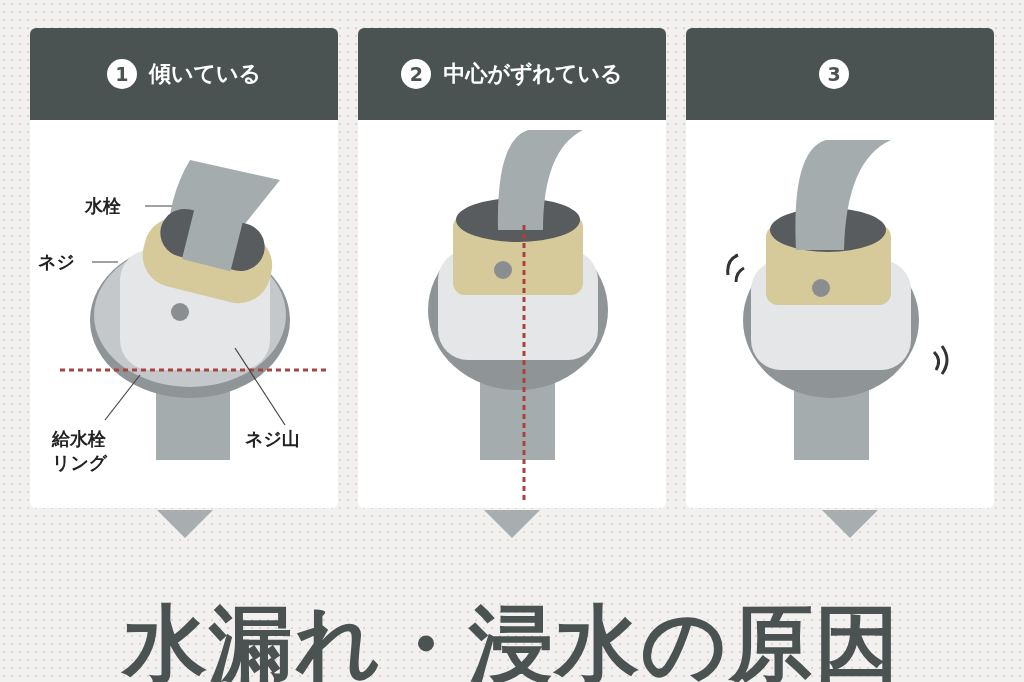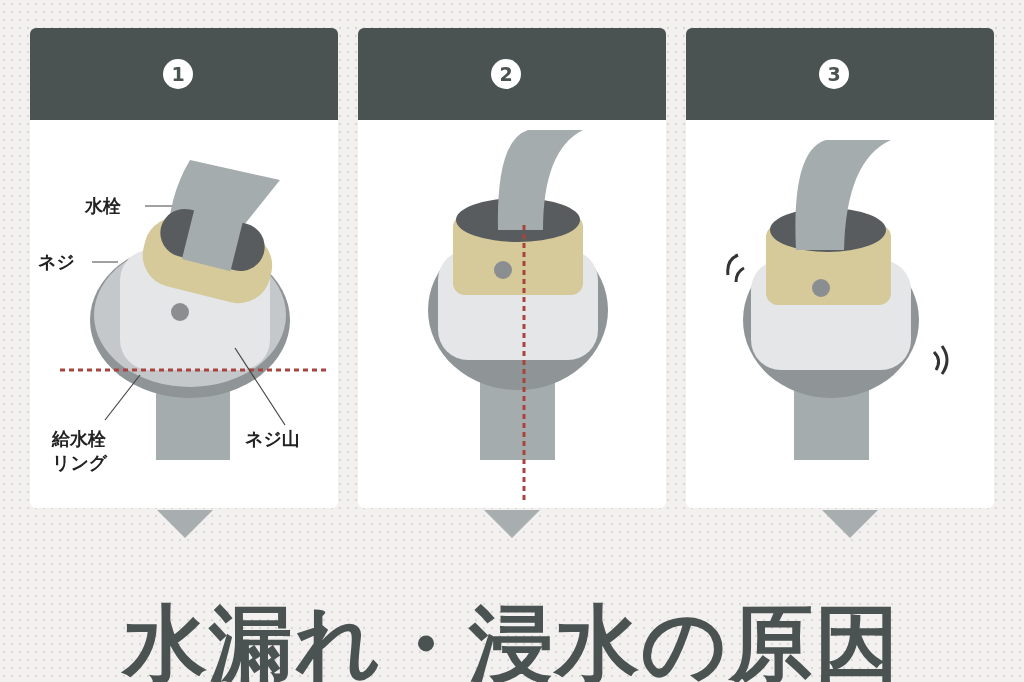--- a/index.html
+++ b/index.html
@@ -16,20 +16,21 @@
   .arrow{position:absolute;top:510px;width:0;height:0;border-left:28px solid transparent;border-right:28px solid transparent;border-top:28px solid #a8aeb0;}
   .title{position:absolute;left:0;top:548px;width:1024px;text-align:center;font-weight:bold;font-size:84px;color:#4a5351;letter-spacing:2px;line-height:110px;margin-top:41px;}
   .lbl{font-weight:bold;fill:#222;font-size:18px;font-family:"DejaVu Sans","Liberation Sans",sans-serif;}
 </style>
 </head>
 <body>
 
 <div class="panel" style="left:30px;">
   <div class="panel-header">
     <div class="num">1</div>
+    <div class="htext">傾いている</div>
   </div>
   <svg class="illus" viewBox="0 0 308 388">
     <rect x="126" y="250" width="74" height="90" fill="#a5acae"></rect>
     <ellipse cx="160" cy="200" rx="100" ry="78" fill="#8f9496"></ellipse>
     <ellipse cx="160" cy="195" rx="96" ry="72" fill="#c4c8ca"></ellipse>
     <rect x="90" y="130" width="150" height="120" rx="30" fill="#e4e6e7"></rect>
     <path d="M160 40 L250 60 L210 110 Q180 130 180 170 L140 160 Q130 90 160 40Z" fill="#a5acae"></path>
     <g transform="rotate(14 175 150)">
       <rect x="110" y="105" width="130" height="70" rx="32" fill="#d6c99a"></rect>
       <rect x="122" y="95" width="106" height="48" rx="24" fill="#585c5e"></rect>
@@ -44,20 +45,21 @@
     <text class="lbl" x="22" y="325"><tspan x="22">給水栓</tspan><tspan x="22" dy="24">リング</tspan></text>
     <line x1="75" y1="300" x2="110" y2="255" stroke="#444" stroke-width="1.2"></line>
     <text class="lbl" x="215" y="325">ネジ山</text>
     <line x1="255" y1="305" x2="205" y2="228" stroke="#444" stroke-width="1.2"></line>
   </svg>
 </div>
 
 <div class="panel" style="left:358px;">
   <div class="panel-header">
     <div class="num">2</div>
+    <div class="htext">中心がずれている</div>
   </div>
   <svg class="illus" viewBox="0 0 308 388">
     <rect x="122" y="240" width="75" height="100" fill="#a5acae"></rect>
     <ellipse cx="160" cy="190" rx="90" ry="80" fill="#8f9496"></ellipse>
     <rect x="80" y="130" width="160" height="110" rx="30" fill="#e4e6e7"></rect>
     <rect x="95" y="95" width="130" height="80" rx="12" fill="#d6c99a"></rect>
     <ellipse cx="160" cy="100" rx="62" ry="22" fill="#585c5e"></ellipse>
     <path d="M140 110 Q138 20 170 10 L225 10 Q185 30 185 110Z" fill="#a5acae"></path>
     <circle cx="145" cy="150" r="9" fill="#8a8e91"></circle>
     <line x1="166" y1="105" x2="166" y2="380" stroke="#a84440" stroke-width="3" stroke-dasharray="5 4"></line>

